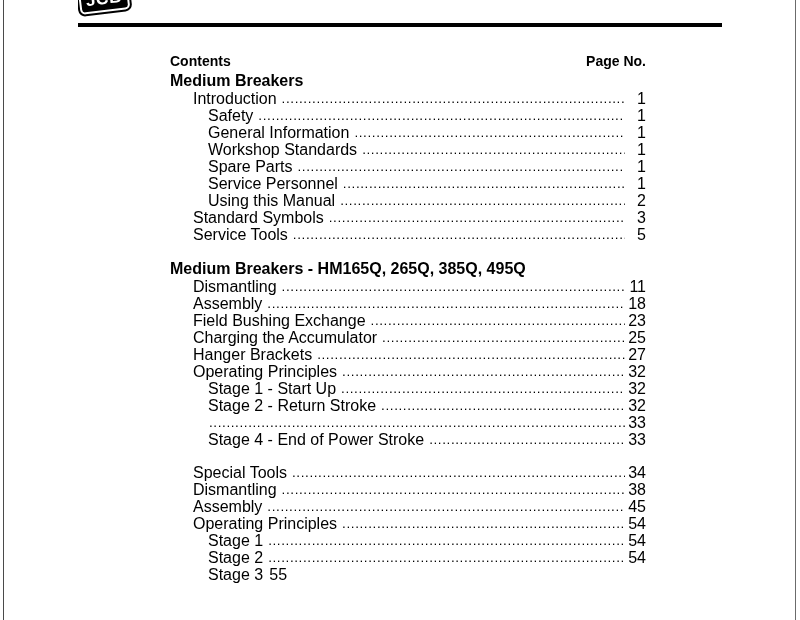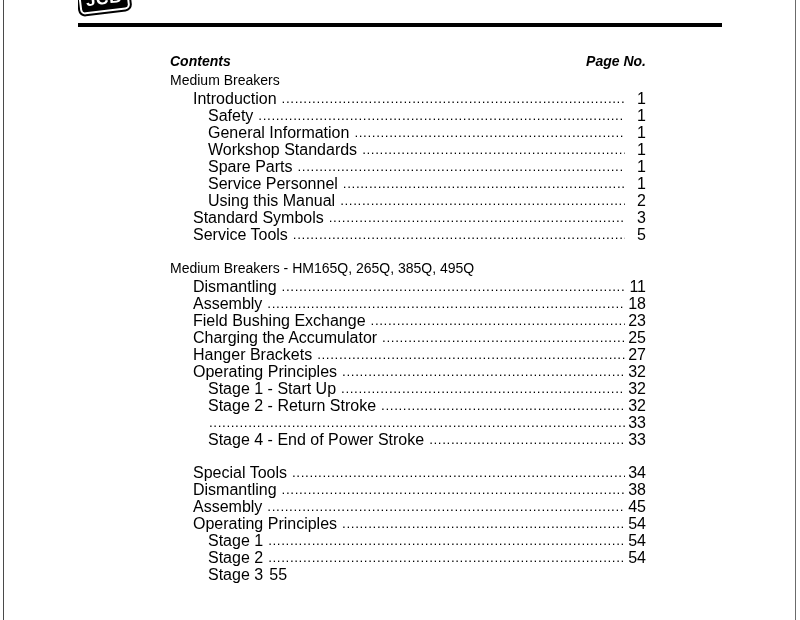--- a/index.html
+++ b/index.html
@@ -95,26 +95,25 @@
   }
 
   .toc-head {
     display: flex;
     justify-content: space-between;
     align-items: baseline;
     font-weight: bold;
     font-size: 14px;
     line-height: 19px;
     margin-bottom: 0px;
-    font-style: italic;
   }
 
   .section-title {
-    font-weight: normal;
-    font-size: 14px;
+    font-weight: bold;
+    font-size: 16px;
     line-height: 19px;
     white-space: nowrap;
   }
 
   .section-gap {
     height: 16px;
   }
 
   .entry {
     display: flex;

